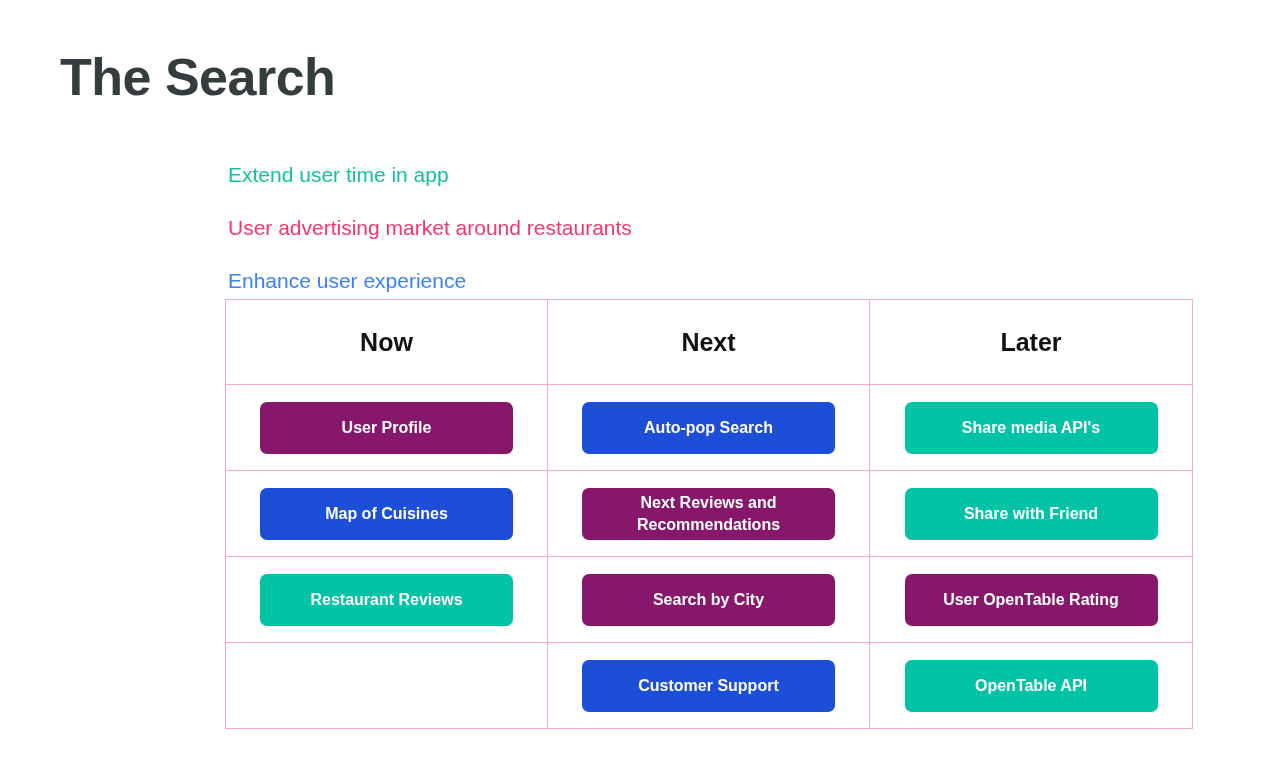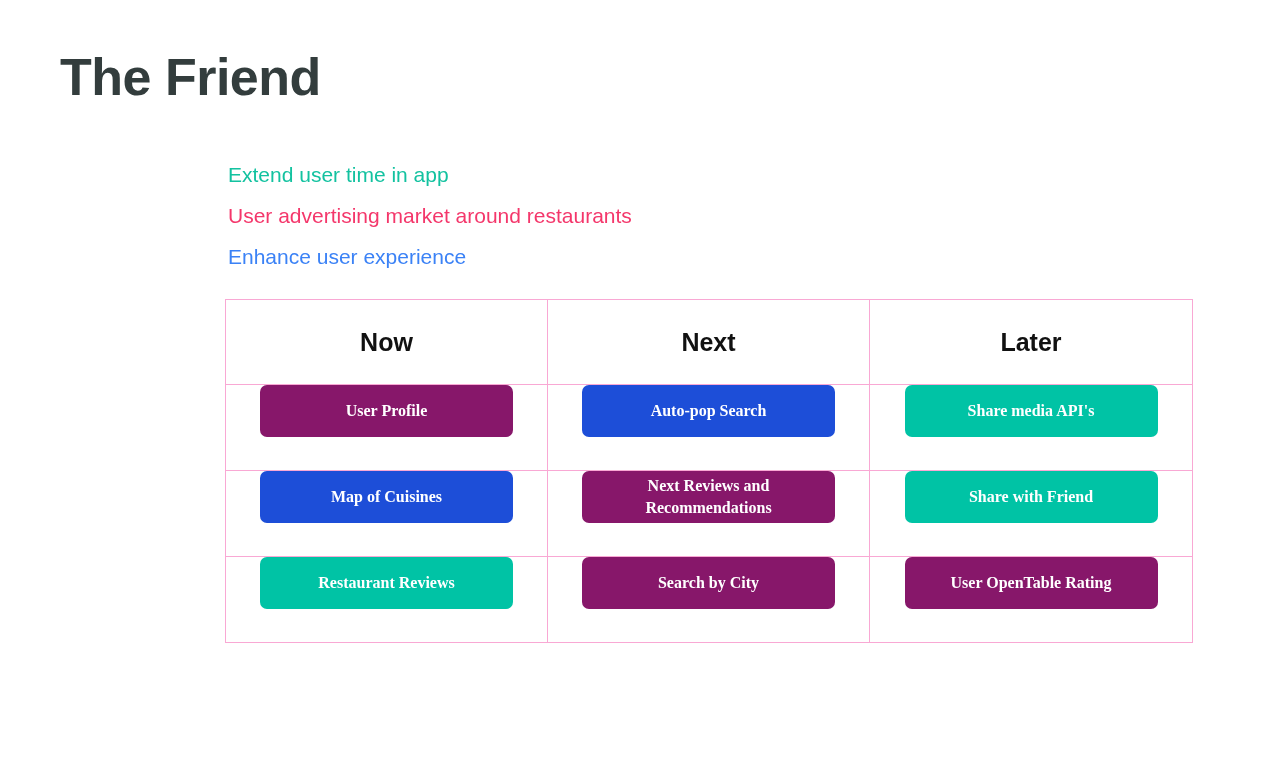--- a/index.html
+++ b/index.html
@@ -34,21 +34,21 @@
     white-space: nowrap;
   }
 
   
   .goals {
     position: absolute;
     left: 228px;
     top: 156px;
     display: flex;
     flex-direction: column;
-    gap: 4px;
+    gap: 16px;
   }
   .goal-line {
     font-size: 21px;
     line-height: 37px;
     font-weight: 400;
     white-space: nowrap;
   }
   .goal-teal   { color: #13c2a0; }
   .goal-pink   { color: #f4376b; }
   .goal-purple { color: #3b82f6; }
@@ -81,24 +81,23 @@
     font-weight: 700;
     color: #111111;
   }
 
   .roadmap-table td {
     height: 85px;
   }
 
   .cell-inner {
     display: flex;
-    align-items: flex-start;
+    align-items: center;
     justify-content: center;
     height: 85px;
-    font-family: Liberation Serif, serif;
   }
 
   
   .pill {
     width: 253px;
     min-height: 52px;
     border-radius: 7px;
     display: flex;
     align-items: center;
     justify-content: center;
@@ -119,21 +118,21 @@
   .pill-empty {
     width: 253px;
     height: 52px;
   }
 </style>
 </head>
 <body>
 
 <div class="slide">
 
-  <div class="slide-title">The Friend</div>
+  <div class="slide-title">The Search</div>
 
   <div class="goals">
     <div class="goal-line goal-teal">Extend user time in app</div>
     <div class="goal-line goal-pink">User advertising market around restaurants</div>
     <div class="goal-line goal-purple">Enhance user experience</div>
   </div>
 
   <table class="roadmap-table">
     <colgroup>
       <col class="col-now">
@@ -195,16 +194,33 @@
             <div class="pill purple">Search by City</div>
           </div>
         </td>
         <td>
           <div class="cell-inner">
             <div class="pill purple">User OpenTable Rating</div>
           </div>
         </td>
       </tr>
 
+      <tr>
+        <td>
+          <div class="cell-inner">
+            <div class="pill-empty"></div>
+          </div>
+        </td>
+        <td>
+          <div class="cell-inner">
+            <div class="pill pink">Customer Support</div>
+          </div>
+        </td>
+        <td>
+          <div class="cell-inner">
+            <div class="pill teal">OpenTable API</div>
+          </div>
+        </td>
+      </tr>
     </tbody>
   </table>
 
 </div>
 
 </body></html>

